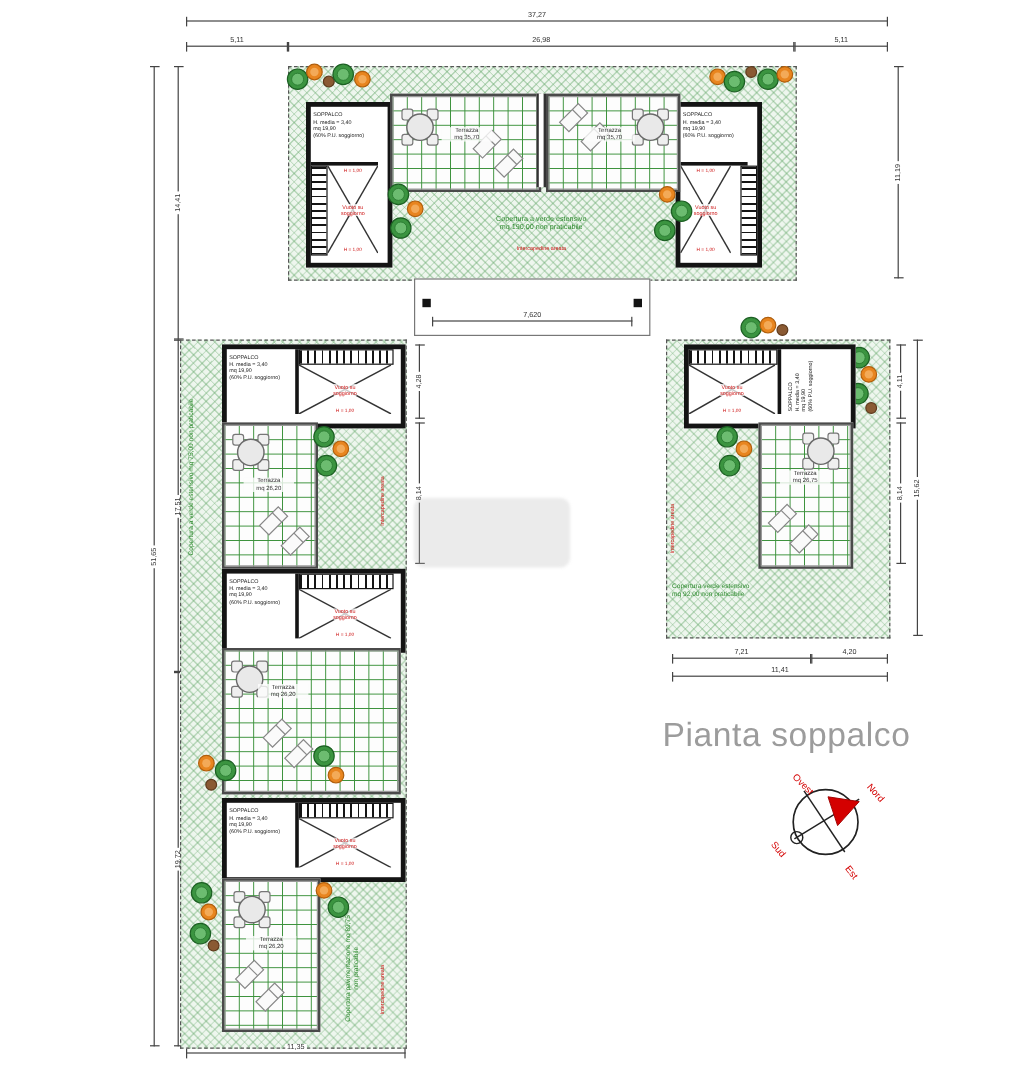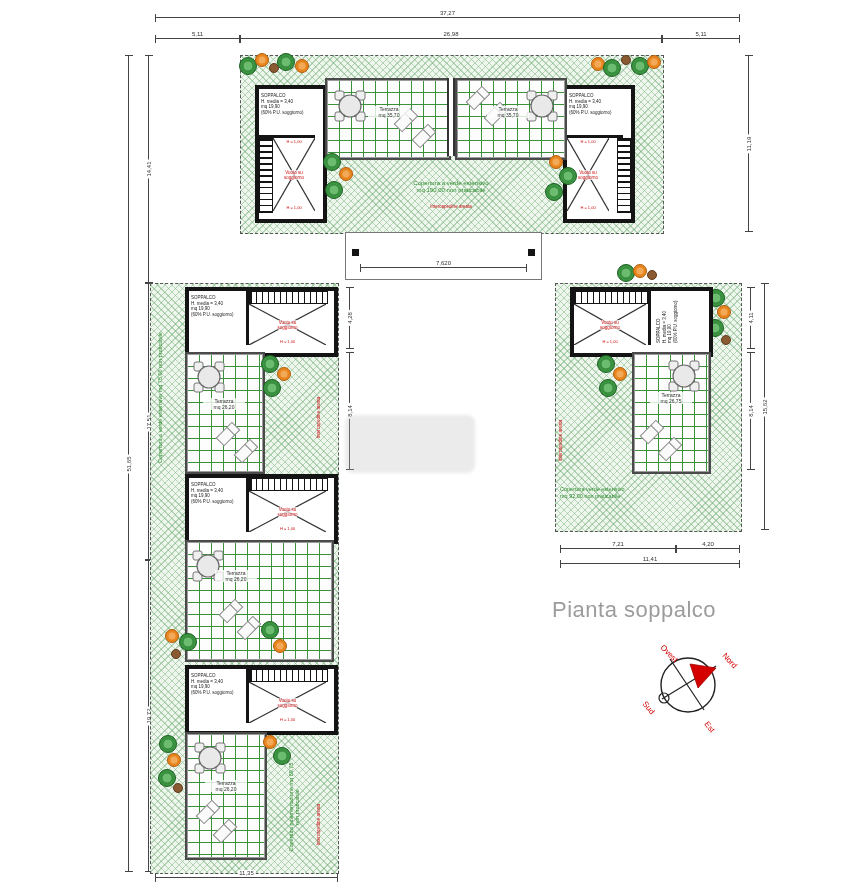--- a/index.html
+++ b/index.html
@@ -43,21 +43,21 @@
   .dim i{position:absolute;top:-4px;width:1px;height:8px;background:#444;}
   .dim i.l{left:0;} .dim i.r{right:0;}
   .dim span{position:absolute;left:50%;top:-8px;transform:translateX(-50%);
             background:#fff;padding:0 2px;font-size:6px;color:#333;white-space:nowrap;}
   .vdim{position:absolute;border-left:1px solid #444;}
   .vdim i{position:absolute;left:-4px;width:8px;height:1px;background:#444;}
   .vdim i.l{top:0;} .vdim i.r{bottom:0;}
   .vdim span{position:absolute;top:50%;left:0;transform:translate(-50%,-50%) rotate(-90deg);
              background:#fff;padding:0 2px;font-size:6px;color:#333;white-space:nowrap;}
   .court{position:absolute;border:1px solid #777;background:#fff;}
-  .title{position:absolute;font-size:22px;color:#9c9c9c;letter-spacing:.5px;}
+  .title{position:absolute;font-size:28px;color:#9c9c9c;letter-spacing:.5px;}
   .watermark{position:absolute;background:rgba(190,190,190,.30);border-radius:8px;filter:blur(1.5px);}
   .divider{position:absolute;border-left:2px solid #333;border-right:2px solid #333;background:#fff;}
 </style>
 </head>
 <body>
 
 <div class="canvas">
 
   <svg width="0" height="0" style="position:absolute">
     <defs>

